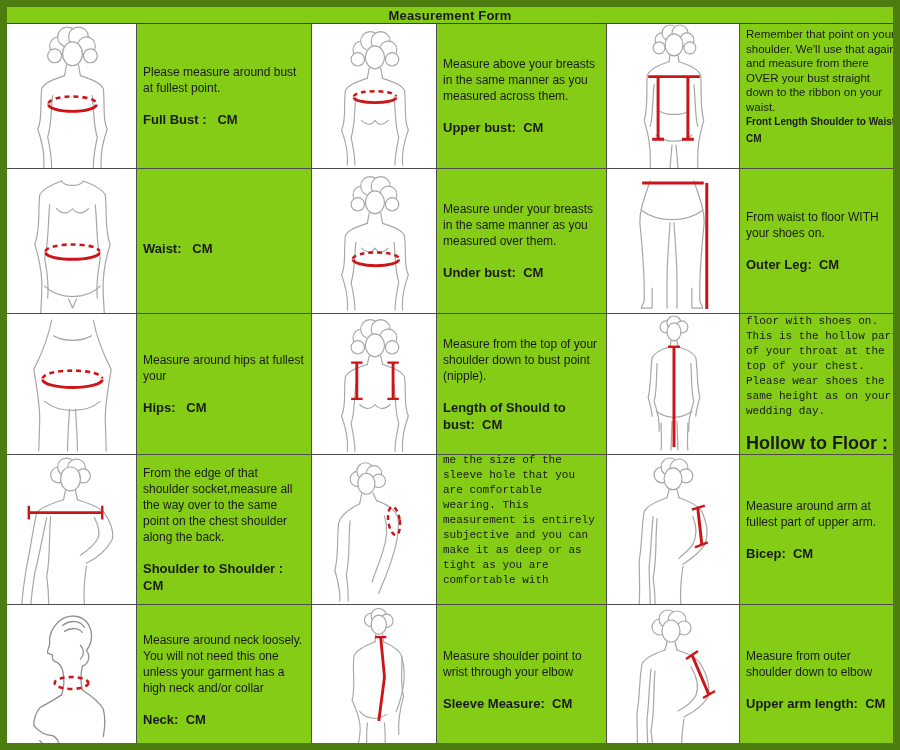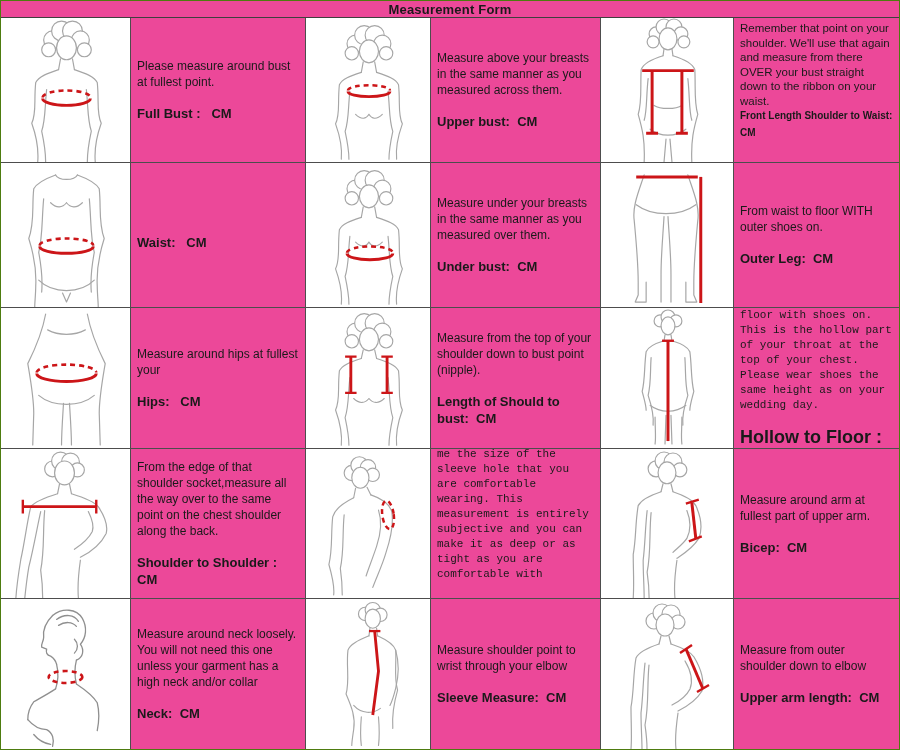--- a/index.html
+++ b/index.html
@@ -1,18 +1,18 @@
 <!DOCTYPE html>
 <html><head>
 <meta charset="utf-8">
 <style>
   * { margin:0; padding:0; box-sizing:border-box; }
   html,body { background:#fff; }
   body { font-family:"Liberation Sans","DejaVu Sans",sans-serif; color:#1a1a1a; }
-  .form { width:900px; height:750px; border:1px solid #4d7c0f; background:#ec4899; overflow:hidden; }
+  .form { width:900px; height:750px; border:7px solid #4d7c0f; background:#84cc16; overflow:hidden; }
   .title-row { height:17px; border-bottom:1px solid #3f3f3f; display:flex; align-items:center; justify-content:center;
                font-weight:bold; font-size:13px; letter-spacing:.2px; }
   .grid { display:grid; grid-template-columns:130px 175px 125px 170px 133px 165px;
           grid-template-rows:145px 145px 141px 150px 150px; }
   .cell { border-right:1px solid #4d4d4d; border-bottom:1px solid #4d4d4d; overflow:hidden; position:relative; }
   .cell.lc { border-right:none; }
   .cell.lr { border-bottom:none; }
   .fig { display:flex; align-items:center; justify-content:center; background:#fff; }
   .fig svg { width:100%; height:100%; display:block; }
   .txt { display:flex; flex-direction:column; justify-content:center; padding:4px 6px; }
@@ -184,21 +184,21 @@
           <path class="body-line" d="M62,54 C61,72 59,92 59,112 L59,140"></path>
           <path class="body-line" d="M66,54 C67,72 69,92 69,112 L69,140"></path>
         </g>
         <g>
           <path class="red" d="M34,14 L96,14"></path>
           <path class="red" d="M99,14 L99,141"></path>
         </g>
       </svg>
     </div>
     <div class="cell txt lc">
-      <div class="desc">From waist to floor WITH outer shoes on.</div>
+      <div class="desc">From waist to floor WITH your shoes on.</div>
       <div class="label">Outer Leg:  CM</div>
     </div>
 
     <div class="cell fig">
       <svg viewBox="0 0 130 141">
         <g>
           <path class="body-line" d="M45,6 C41,28 32,46 27,56 C30,74 33,90 33,106 L32,138"></path>
           <path class="body-line" d="M87,6 C91,28 100,46 105,56 C102,74 99,90 99,106 L100,138"></path>
           <path class="body-line" d="M47,22 C58,28 74,28 85,22"></path>
           <path class="body-line" d="M63,96 C62,112 61,126 61,138"></path>

